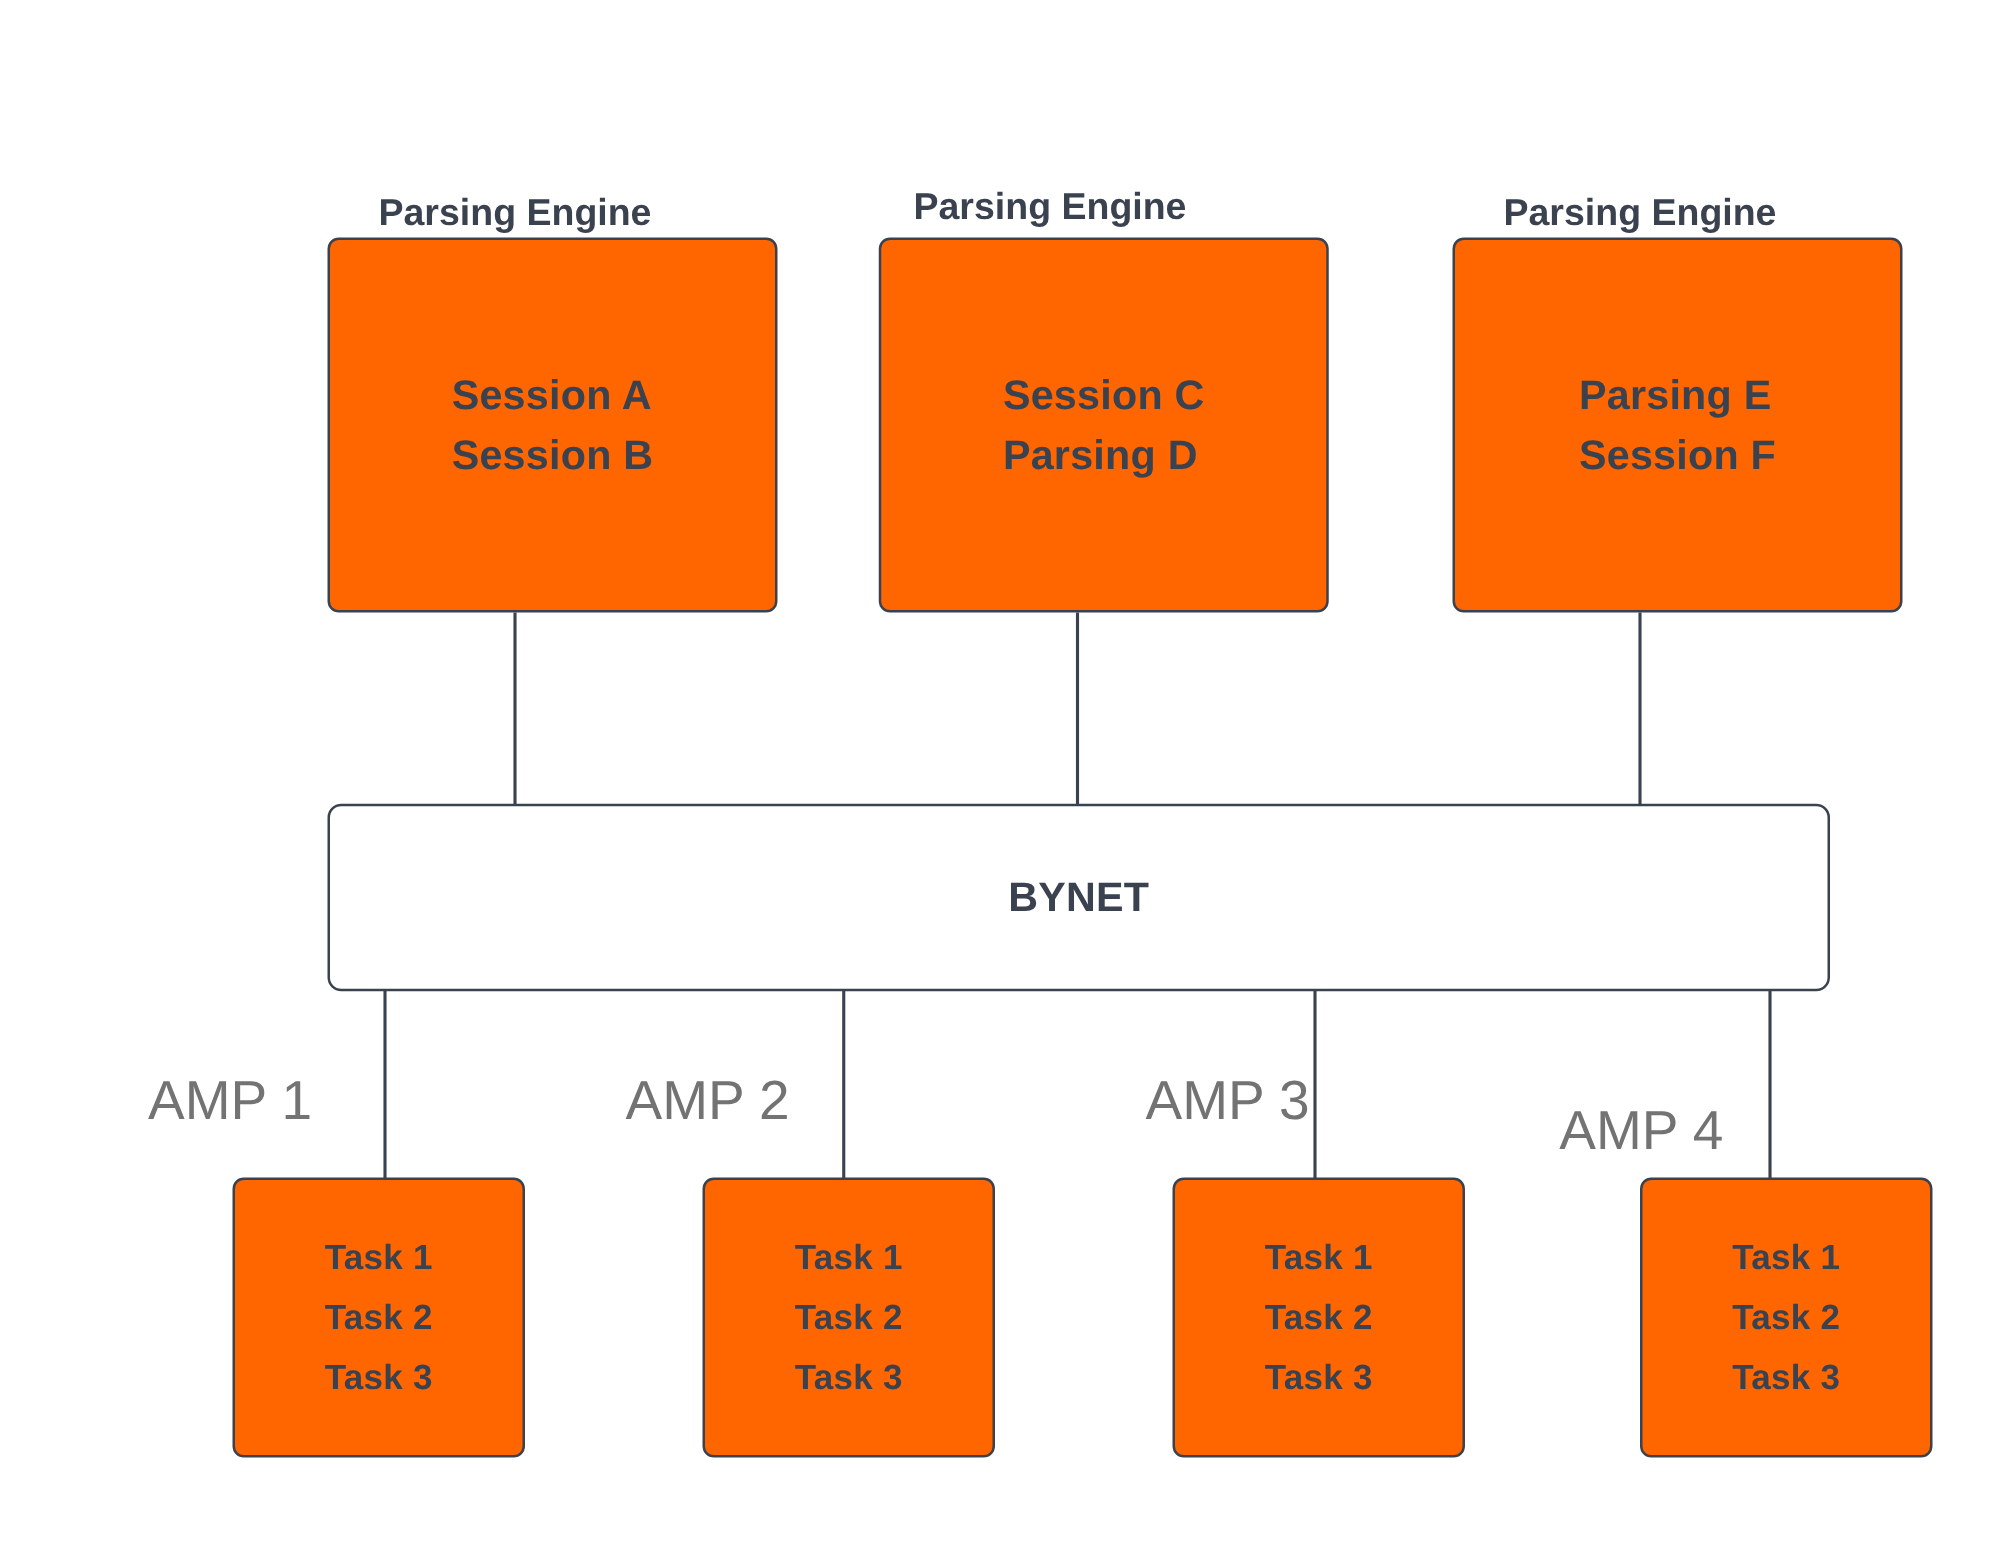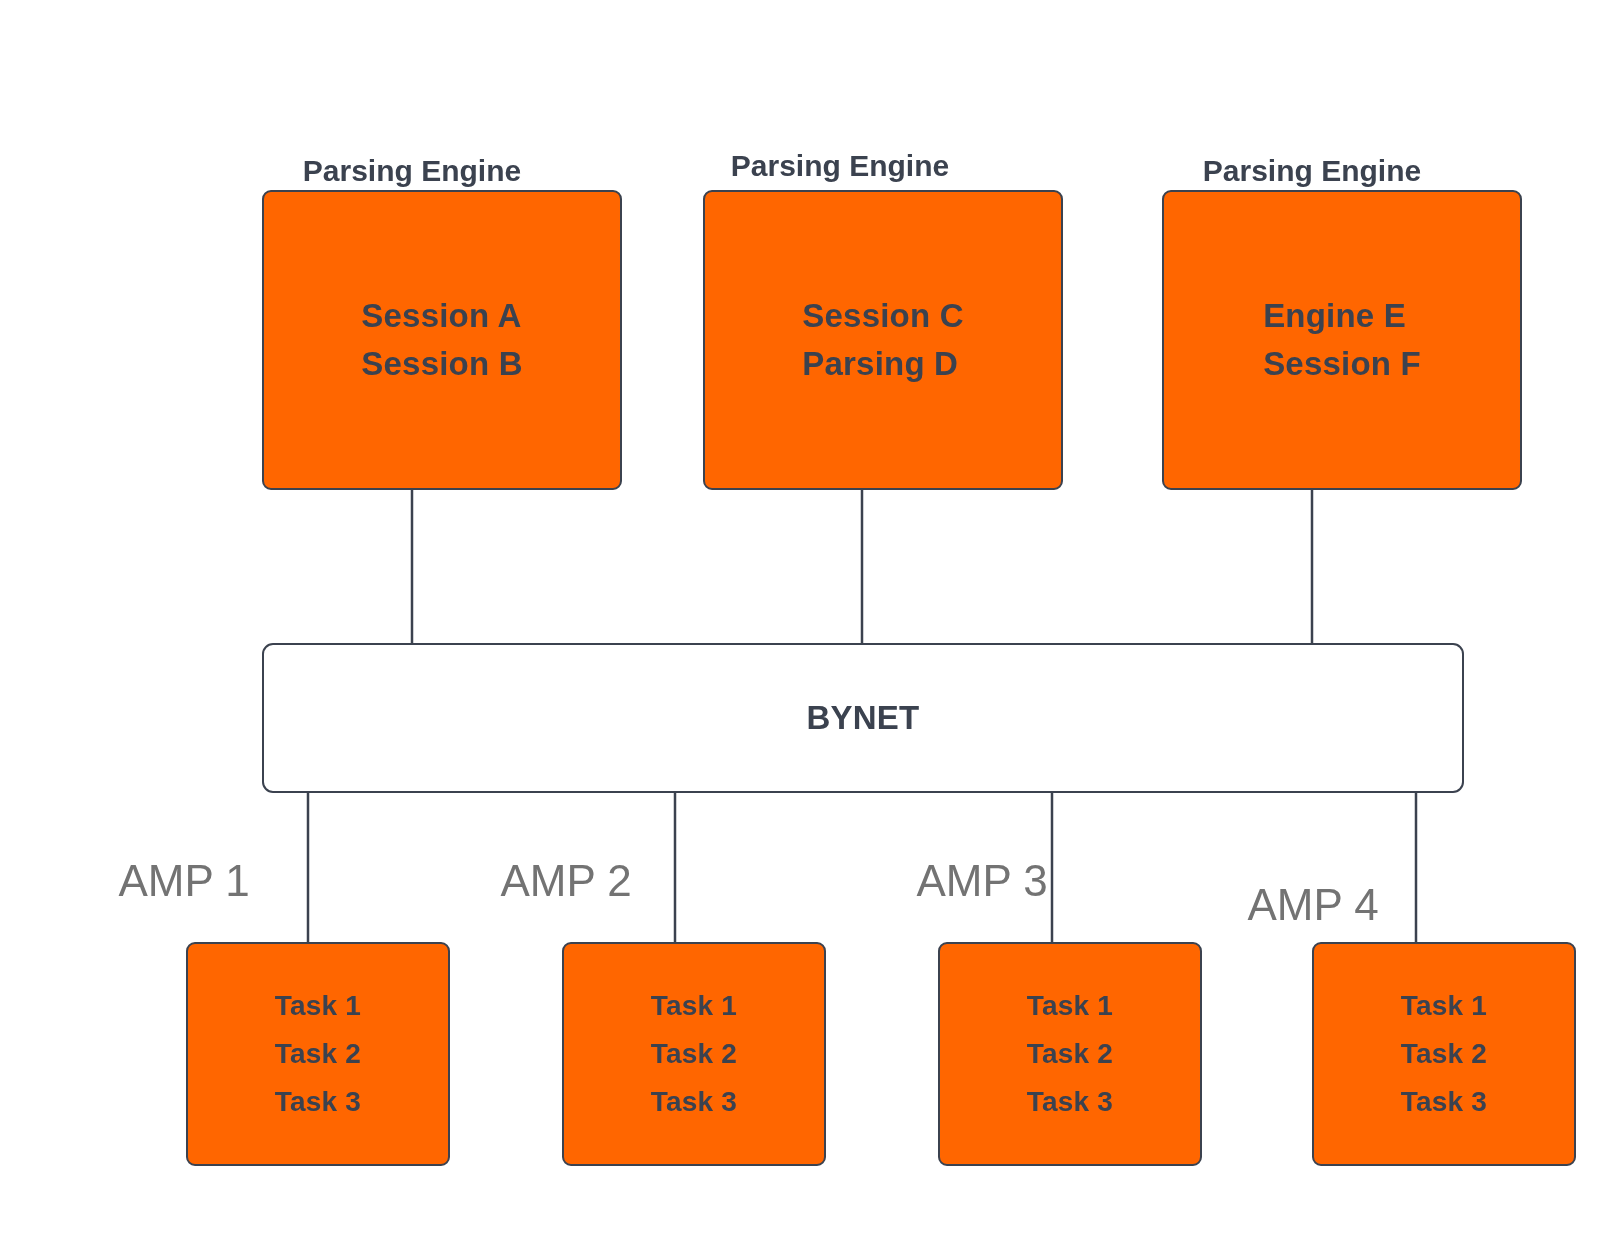--- a/index.html
+++ b/index.html
@@ -90,21 +90,21 @@
     position: absolute;
     color: #737373;
     font-size: 44px;
     font-weight: normal;
     white-space: nowrap;
     transform: translate(-50%, -50%);
   }
   
   .task-box {
     top: 942px;
-    width: 264px;
+    width: 234px;
     height: 224px;
   }
   .task-box .line {
     font-size: 28px;
     line-height: 48px;
   }
   .task-box .stack {
     text-align: left;
   }
 </style>
@@ -140,21 +140,21 @@
 
   <div class="node orange pe-box" style="left:692px;margin-left:11px;">
     <div class="stack">
       <div class="line">Session C</div>
       <div class="line">Parsing D</div>
     </div>
   </div>
 
   <div class="node orange pe-box" style="left:1162px;">
     <div class="stack">
-      <div class="line">Engine E</div>
+      <div class="line">Parsing E</div>
       <div class="line">Session F</div>
     </div>
   </div>
 
   <div class="node white" id="bynet">
     <div class="line" style="font-weight:bold;">BYNET</div>
   </div>
 
   <div class="amp-label" style="left:184px; top:881px;">AMP 1</div>
   <div class="amp-label" style="left:566px; top:881px;">AMP 2</div>

